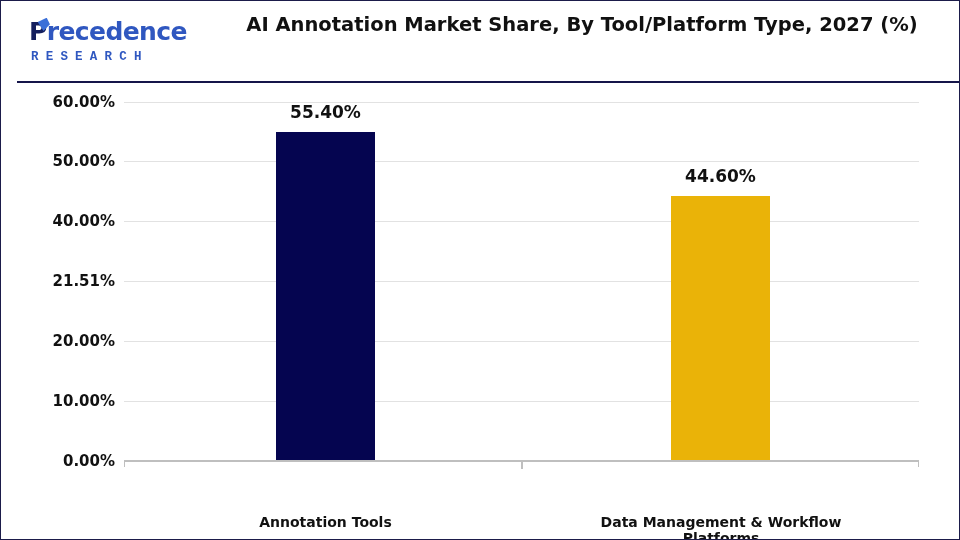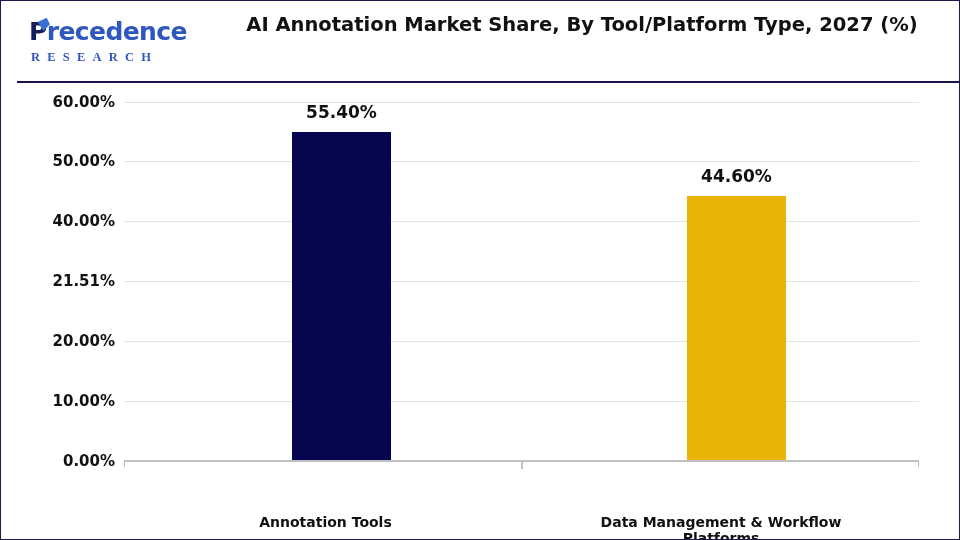--- a/index.html
+++ b/index.html
@@ -63,21 +63,21 @@
     width: 12px;
     height: 13px;
     background: #3a6fd8;
     clip-path: polygon(0% 25%, 78% 0%, 100% 52%, 40% 100%);
     transform: rotate(-6deg);
   }
   #logo-sub {
     position: absolute;
     left: 2px;
     top: 33px;
-    font-family: Liberation Serif, serif;
+    font-family: Liberation Mono, monospace;
     font-size: 12.5px;
     font-weight: bold;
     letter-spacing: 7.2px;
     color: #2f57c0;
     white-space: nowrap;
   }
 
   #chart-title {
     position: absolute;
     left: 200px;
@@ -150,21 +150,20 @@
     top: 375px;
     width: 1px;
     height: 7px;
     background: #bfbfbf;
   }
 
   .bar {
     position: absolute;
     bottom: 79px;
     width: 99px;
-    margin-left: 16px;
   }
   .bar-value {
     position: absolute;
     top: -30px;
     left: -50px;
     width: 199px;
     text-align: center;
     font-family: "DejaVu Sans", sans-serif;
     font-size: 17px;
     font-weight: bold;

